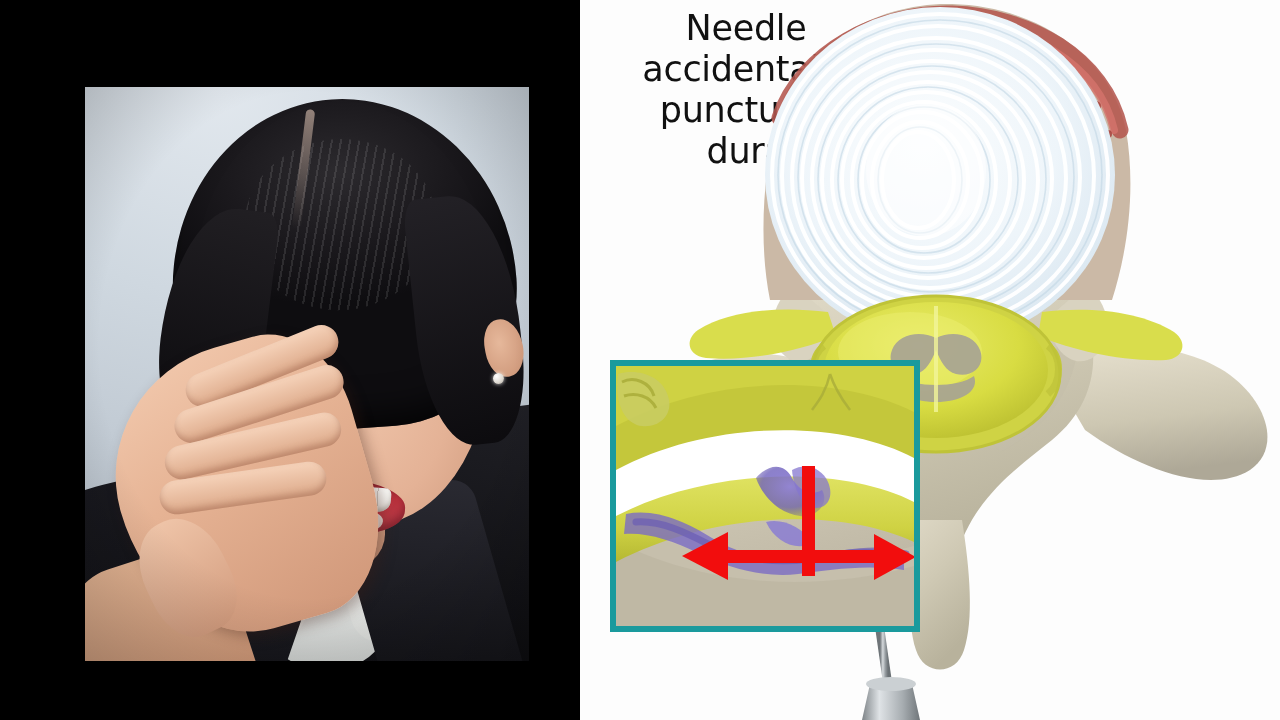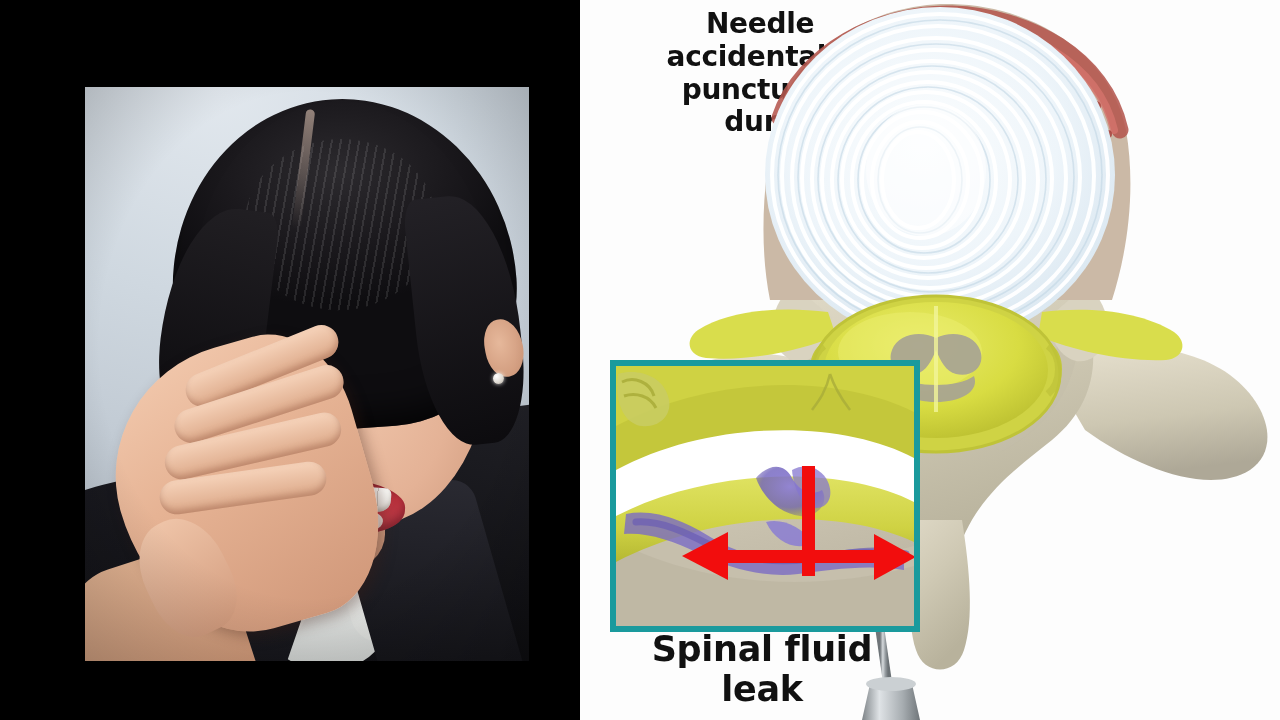--- a/index.html
+++ b/index.html
@@ -194,24 +194,24 @@
     position:absolute;inset:0;pointer-events:none;
     background:radial-gradient(ellipse 85% 80% at 50% 45%,rgba(0,0,0,0) 55%,rgba(0,0,0,.30) 100%);
   }
 
   
   #right-panel{
     position:absolute;left:580px;top:0;width:700px;height:720px;
     background:#fdfdfd;overflow:hidden;
   }
   #caption-top{
-    position:absolute;left:20px;top:8px;width:320px;
+    position:absolute;left:6px;top:8px;width:320px;
     text-align:center;color:#111;
     font-family:"DejaVu Sans","Liberation Sans",sans-serif;
-    font-weight:700;font-size:28px;line-height:1.17;letter-spacing:-.3px;
+    font-weight:400;font-size:35px;line-height:1.17;letter-spacing:-.3px;
   }
   #caption-bottom{
     position:absolute;left:22px;top:630px;width:320px;
     text-align:center;color:#111;
     font-family:"DejaVu Sans","Liberation Sans",sans-serif;
     font-weight:700;font-size:35px;line-height:1.13;letter-spacing:-.3px;
   }
 
   
   #vertebra{position:absolute;left:0;top:0;width:700px;height:720px;}
@@ -502,18 +502,14 @@
           <path d="M112 166 L 112 214 L 66 190 Z"></path>
 
           <rect x="186" y="184" width="76" height="13"></rect>
           <path d="M258 168 L 258 214 L 300 191 Z"></path>
 
           <rect x="186" y="184" width="13" height="26"></rect>
         </g>
       </svg>
     </div>
 
-    <div id="caption-bottom">
-      <div>Spinal fluid</div>
-      <div>leak</div>
-    </div>
   </div>
 </div>
 
 </body></html>

